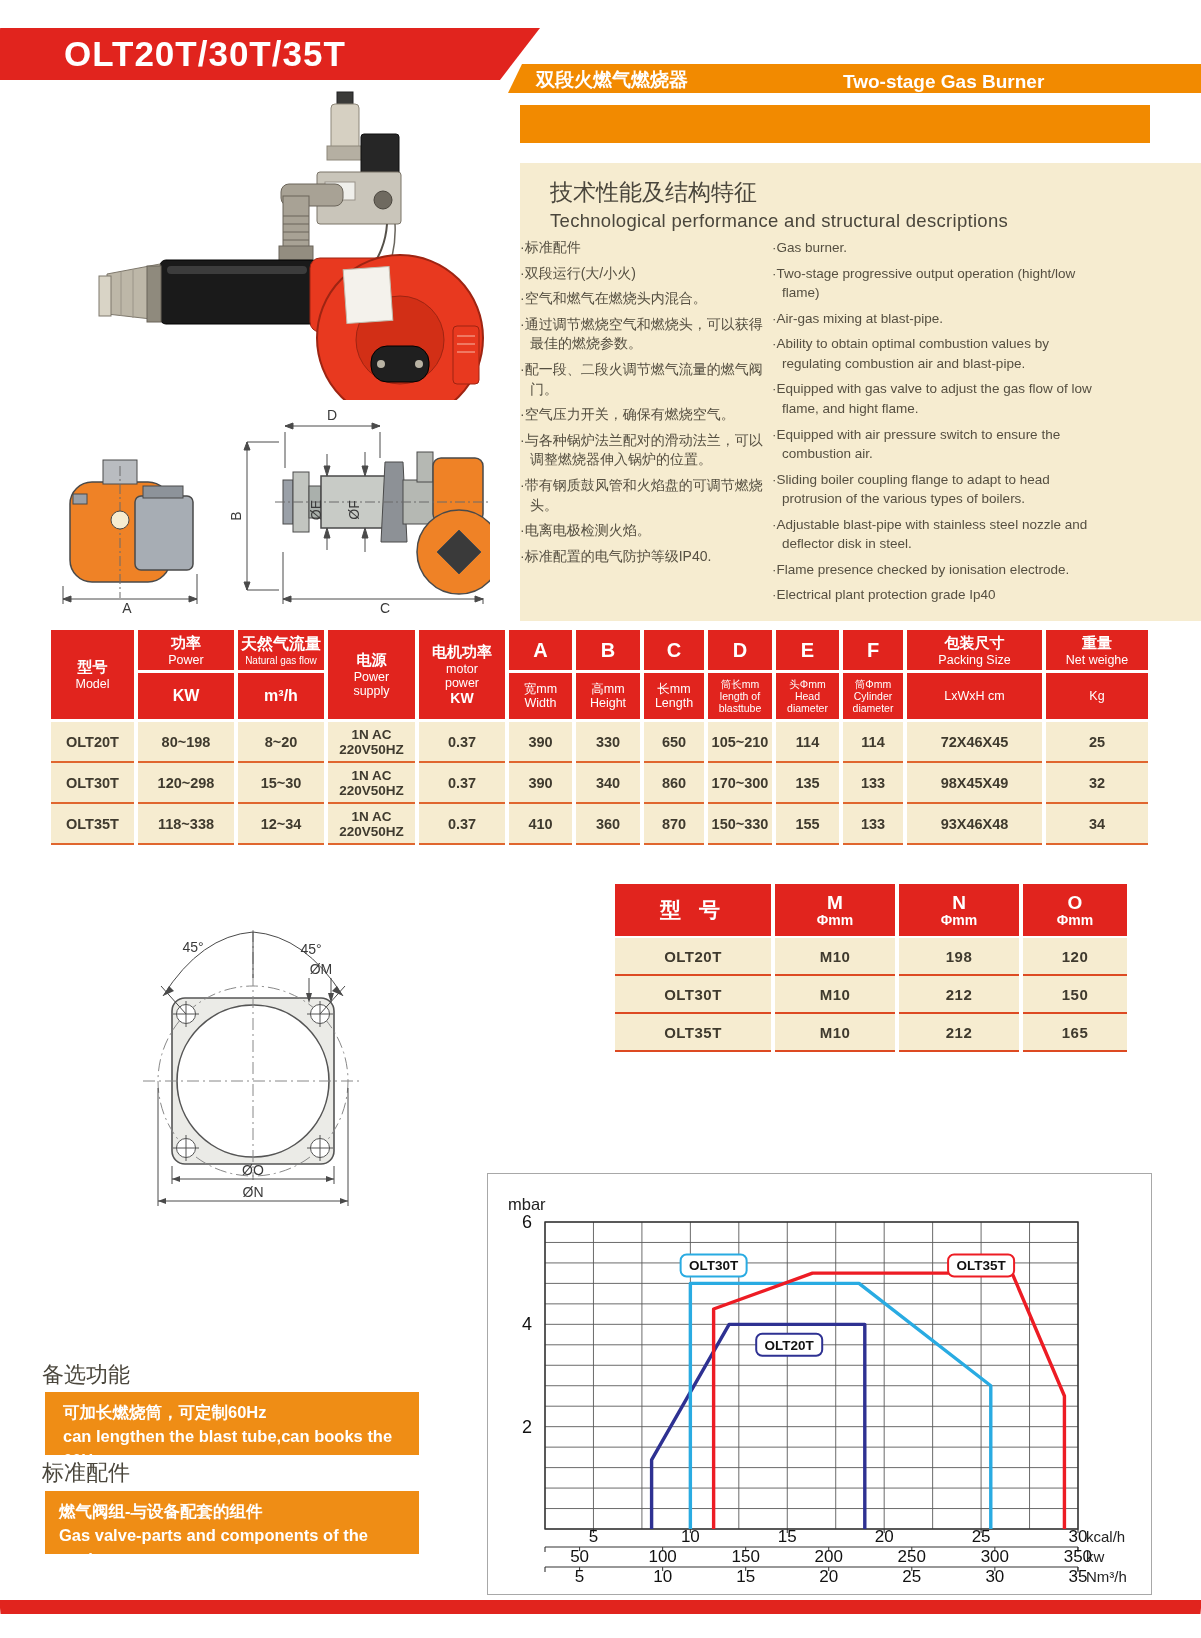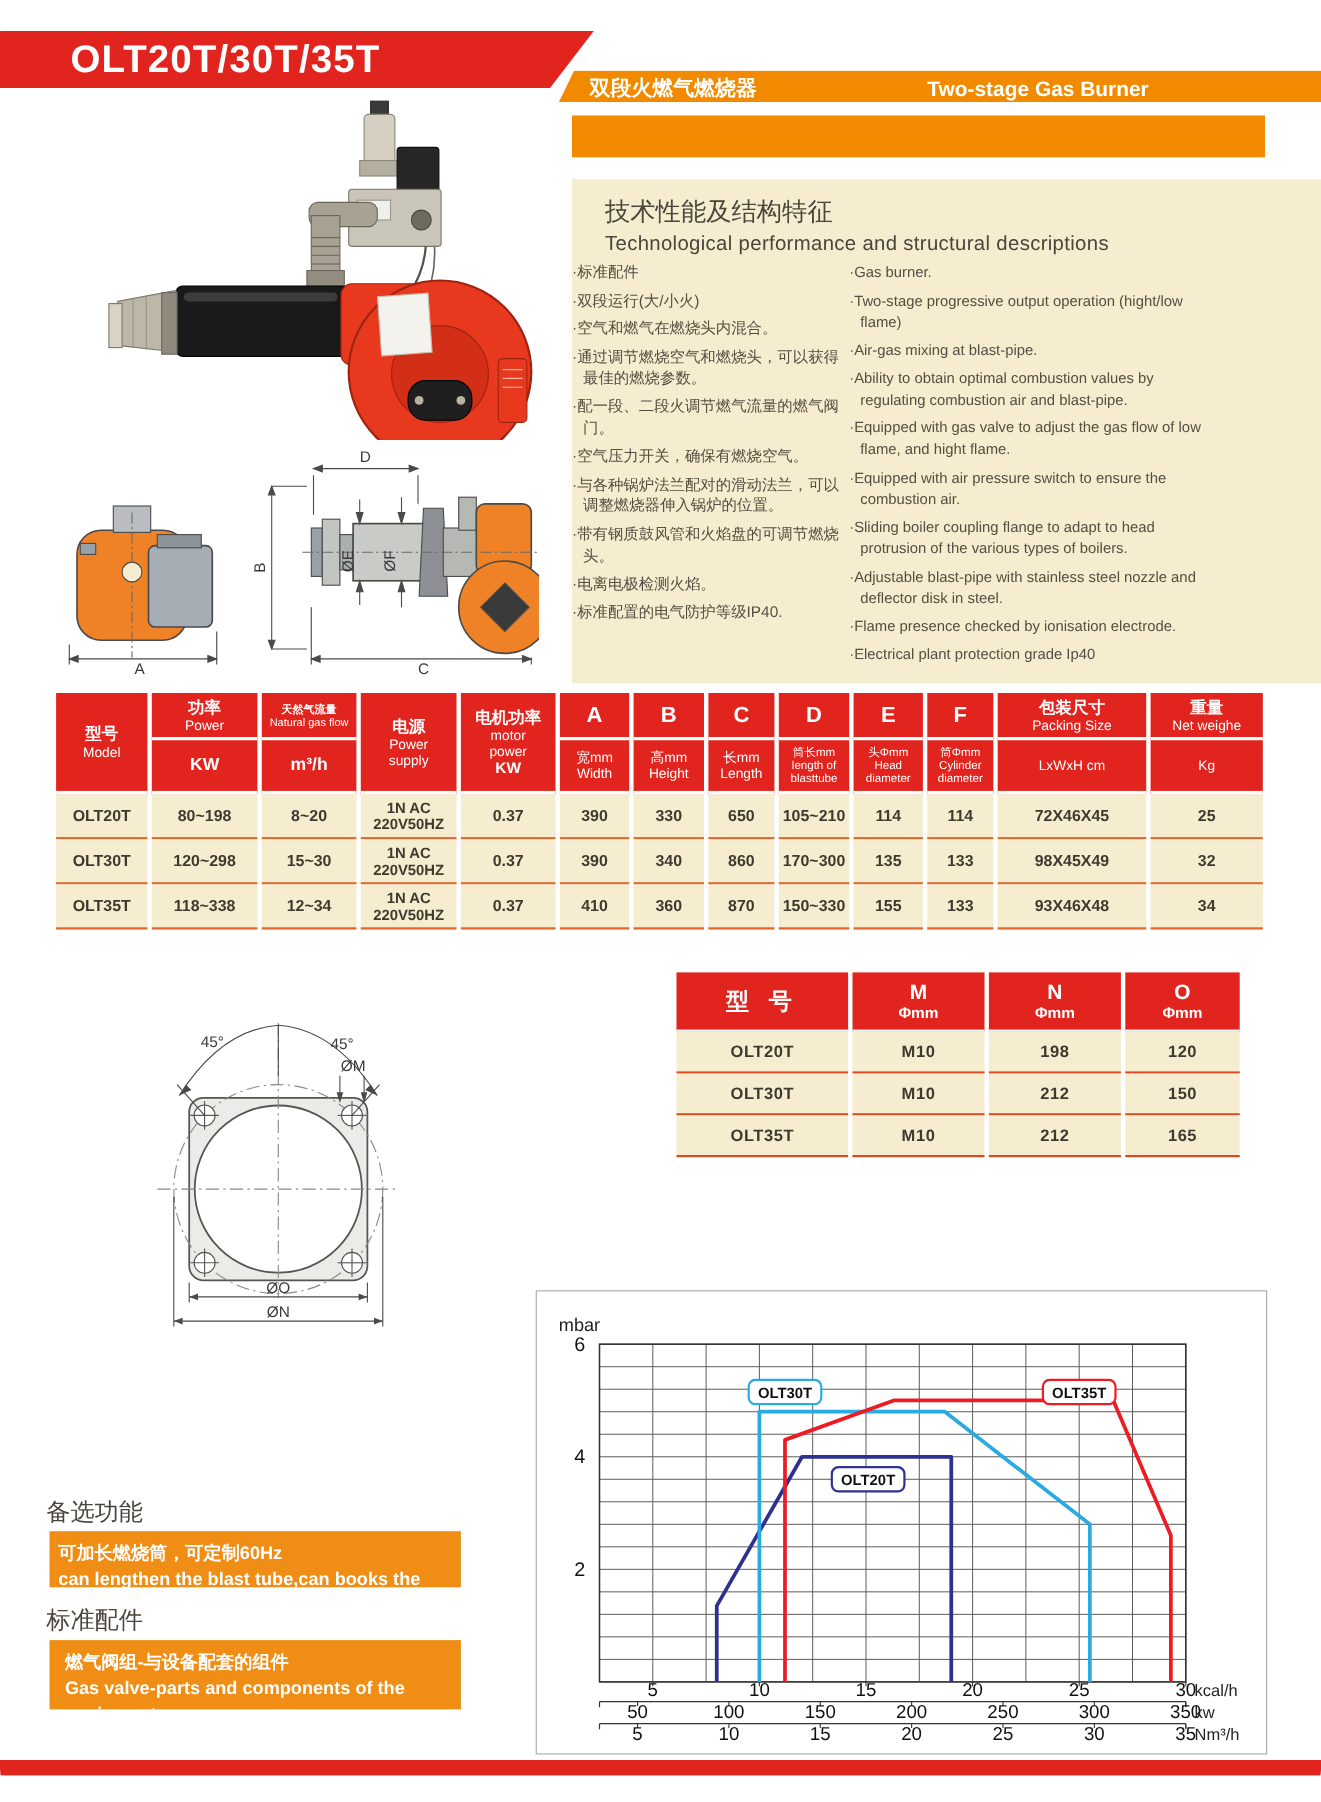--- a/index.html
+++ b/index.html
@@ -30,21 +30,21 @@
   .col-en{width:332px;margin-left:14px;font-size:13.5px;line-height:1.45;}
   .col-en li{margin-bottom:6px;}
   
   table.spec{position:absolute;left:47px;top:630px;border-collapse:separate;border-spacing:4px 0;
              table-layout:fixed;}
   table.spec th{background:#e1241e;color:#fff;text-align:center;vertical-align:middle;
                 padding:1px 0;border-bottom:3px solid #fff;font-weight:normal;}
   table.spec tr.h1 th{height:38px;}
   table.spec tr.h2 th{height:44px;}
   table.spec th .cn{font-size:15px;font-weight:bold;}
-  table.spec th .cn.sm2{font-size:10px;font-weight:bold;}
+  table.spec th .cn.sm2{font-size:16px;font-weight:bold;}
   table.spec th .en{font-size:12.5px;}
   table.spec th .en.xs{font-size:10px;}
   table.spec th .unit{font-size:14px;font-weight:bold;}
   table.spec th.letter{font-size:20px;font-weight:bold;}
   table.spec th.unitcell{font-size:16px;font-weight:bold;}
   table.spec th.sub{font-size:12.5px;line-height:1.15;}
   table.spec th.sub.xs{font-size:10.5px;}
   table.spec td{background:#f6ecd0;color:#3f3a2e;text-align:center;vertical-align:middle;
                 height:37px;font-size:14.5px;font-weight:bold;border-bottom:2px solid #e0662e;}
   table.spec td.supply{font-size:13.5px;}
@@ -54,22 +54,22 @@
             table-layout:fixed;}
   table.mno th{background:#e1241e;color:#fff;text-align:center;vertical-align:middle;
                height:50px;border-bottom:2px solid #fff;}
   table.mno th .big{font-size:19px;font-weight:bold;line-height:1.05;}
   table.mno th .phi{font-size:14px;line-height:1.05;}
   table.mno th.model-h{font-size:21px;font-weight:bold;letter-spacing:6px;}
   table.mno td{background:#f6ecd0;color:#3f3a2e;text-align:center;height:34px;
                font-size:15px;font-weight:bold;letter-spacing:.5px;border-bottom:2px solid #dd4a22;}
   
   .opt-head{position:absolute;left:42px;top:1360px;font-size:22px;color:#4a463c;}
-  .opt-box{position:absolute;left:45px;top:1392px;width:374px;height:51px;background:#ef8d15;
-           color:#fff;font-size:16.5px;font-weight:bold;padding:9px 0 0 8px;box-sizing:border-box;
+  .opt-box{position:absolute;left:45px;top:1392px;width:374px;height:63px;background:#ef8d15;
+           color:#fff;font-size:16.5px;font-weight:bold;padding:9px 0 0 18px;box-sizing:border-box;
            line-height:1.45;}
   .std-head{position:absolute;left:42px;top:1458px;font-size:22px;color:#4a463c;}
   .std-box{position:absolute;left:45px;top:1491px;width:374px;height:63px;background:#ef8d15;
            color:#fff;font-size:16.5px;font-weight:bold;padding:9px 0 0 14px;box-sizing:border-box;
            line-height:1.45;}
   
   .chart-box{position:absolute;left:487px;top:1173px;width:663px;height:420px;background:#fff;
              border:1px solid #a8a8a8;}
   
   .footer-bar{position:absolute;left:0;top:1600px;width:1201px;height:14px;background:#e1241e;}

